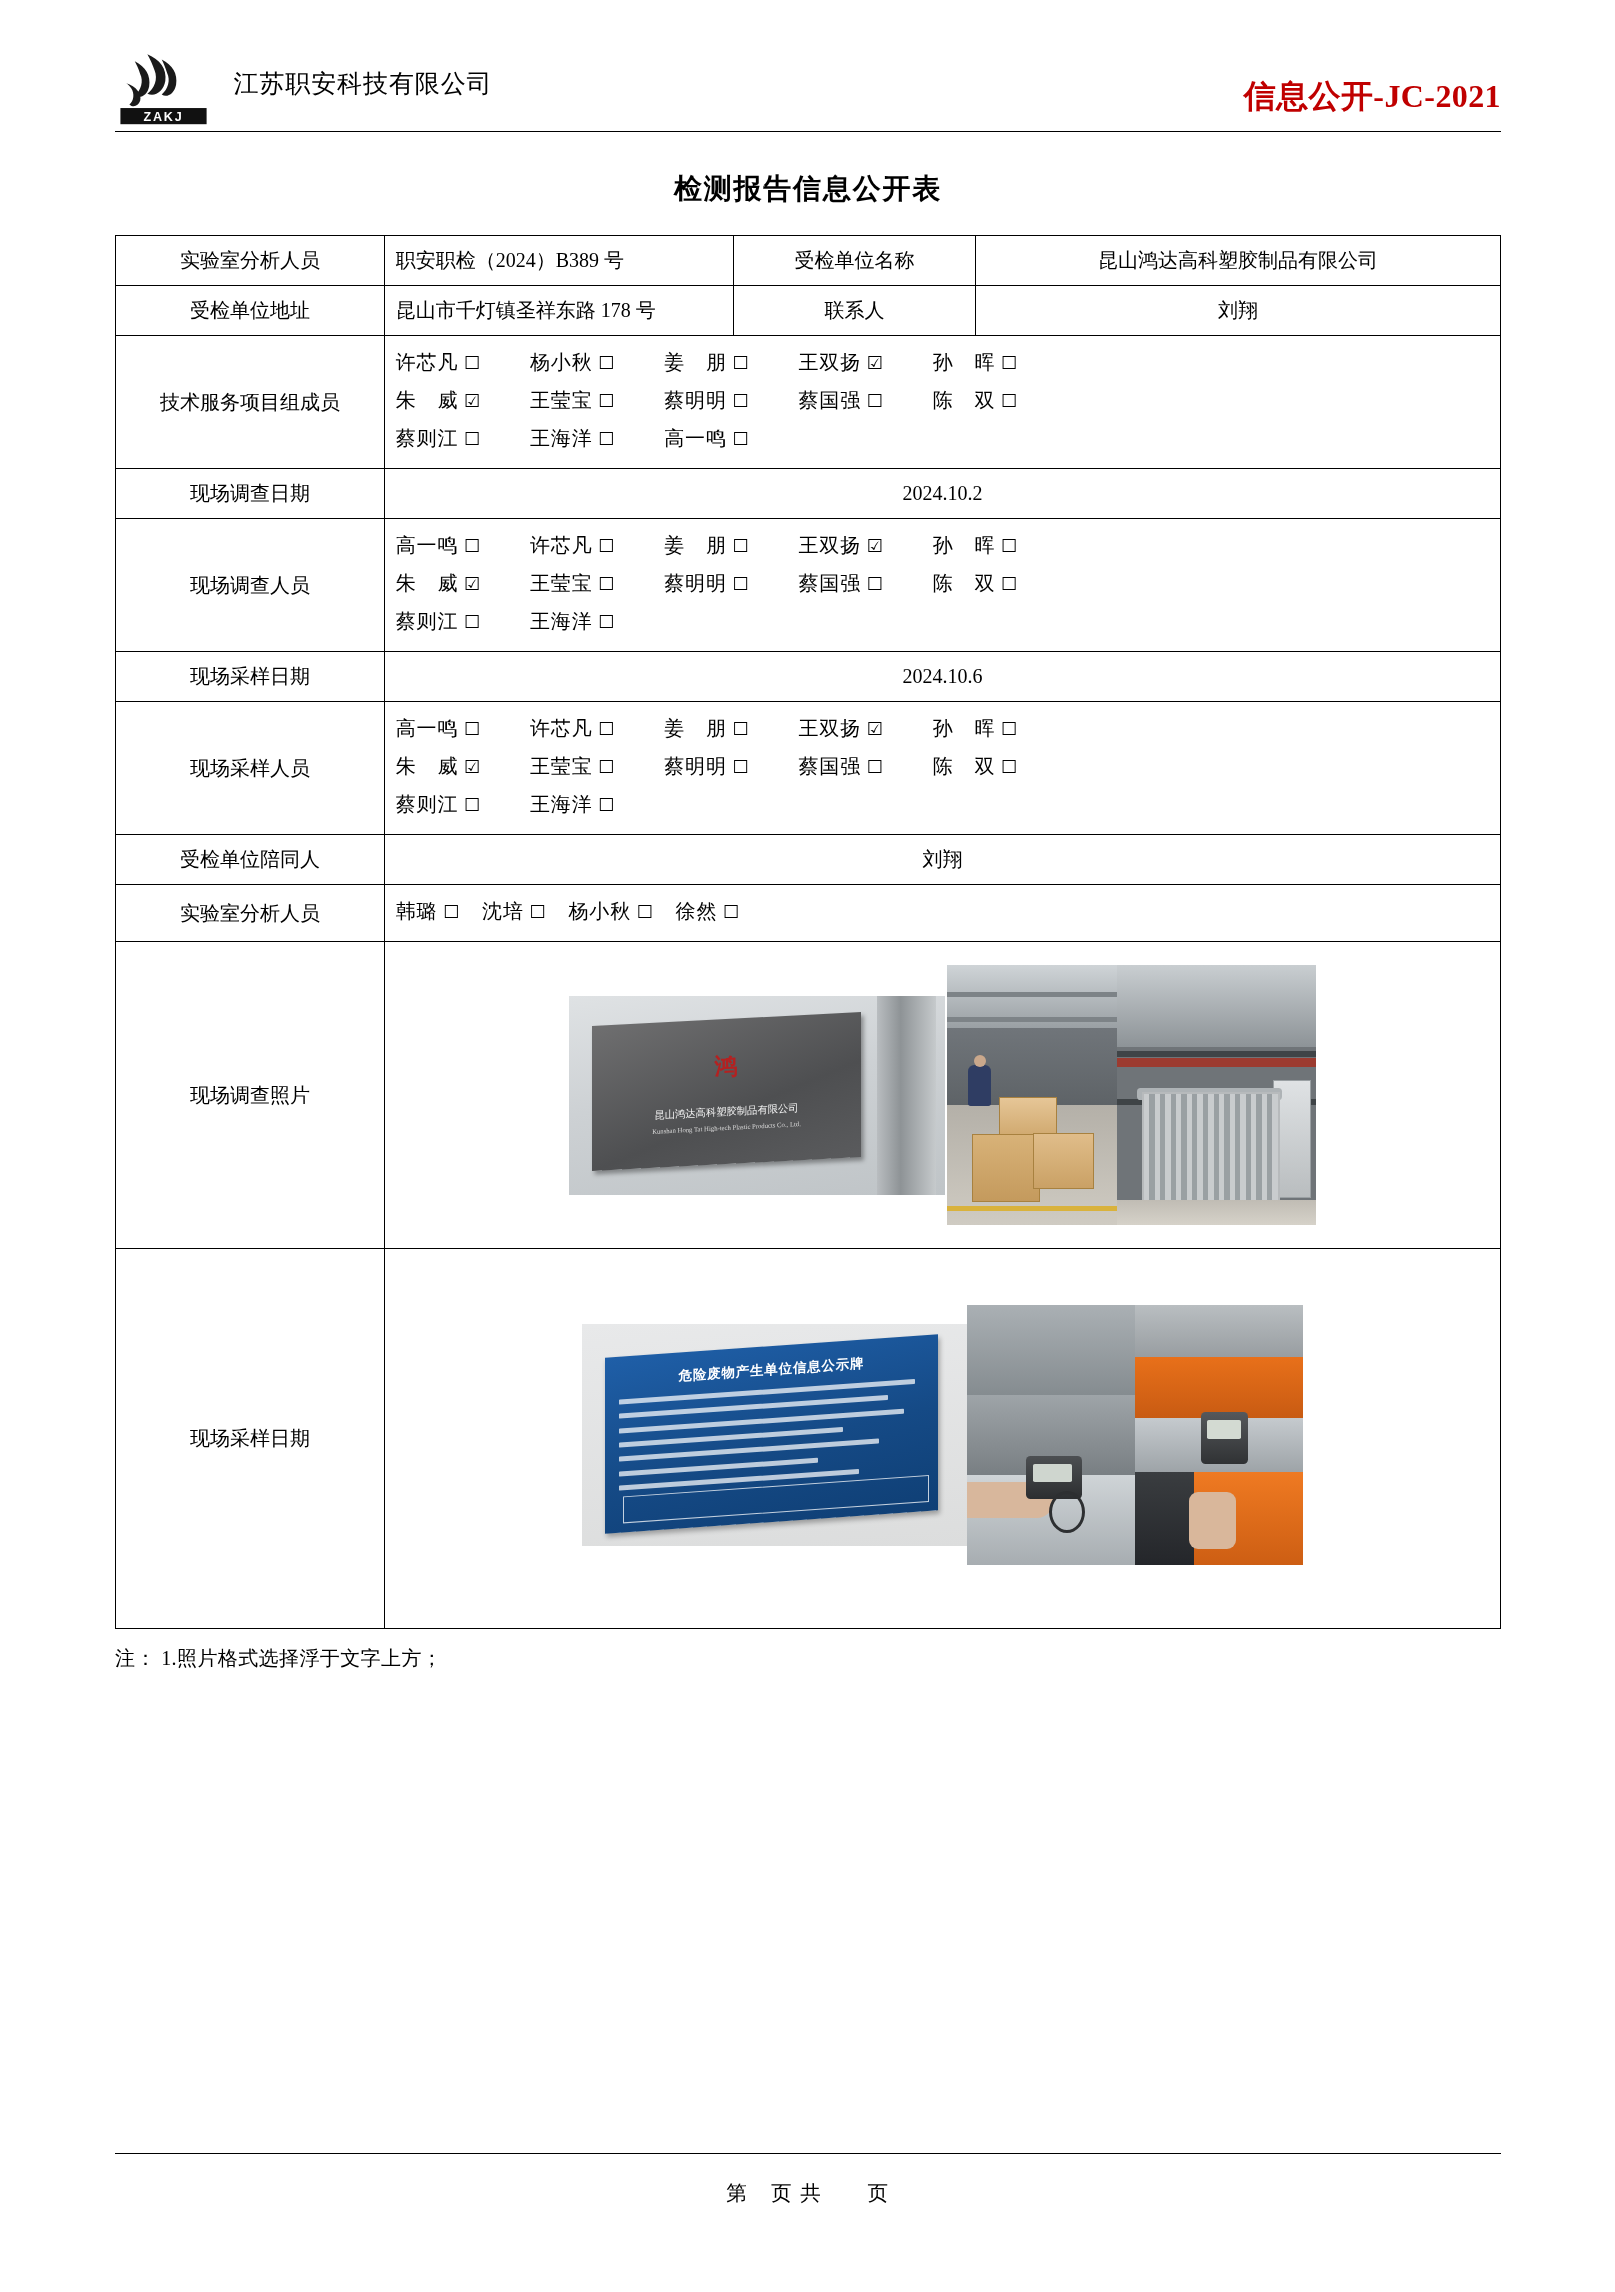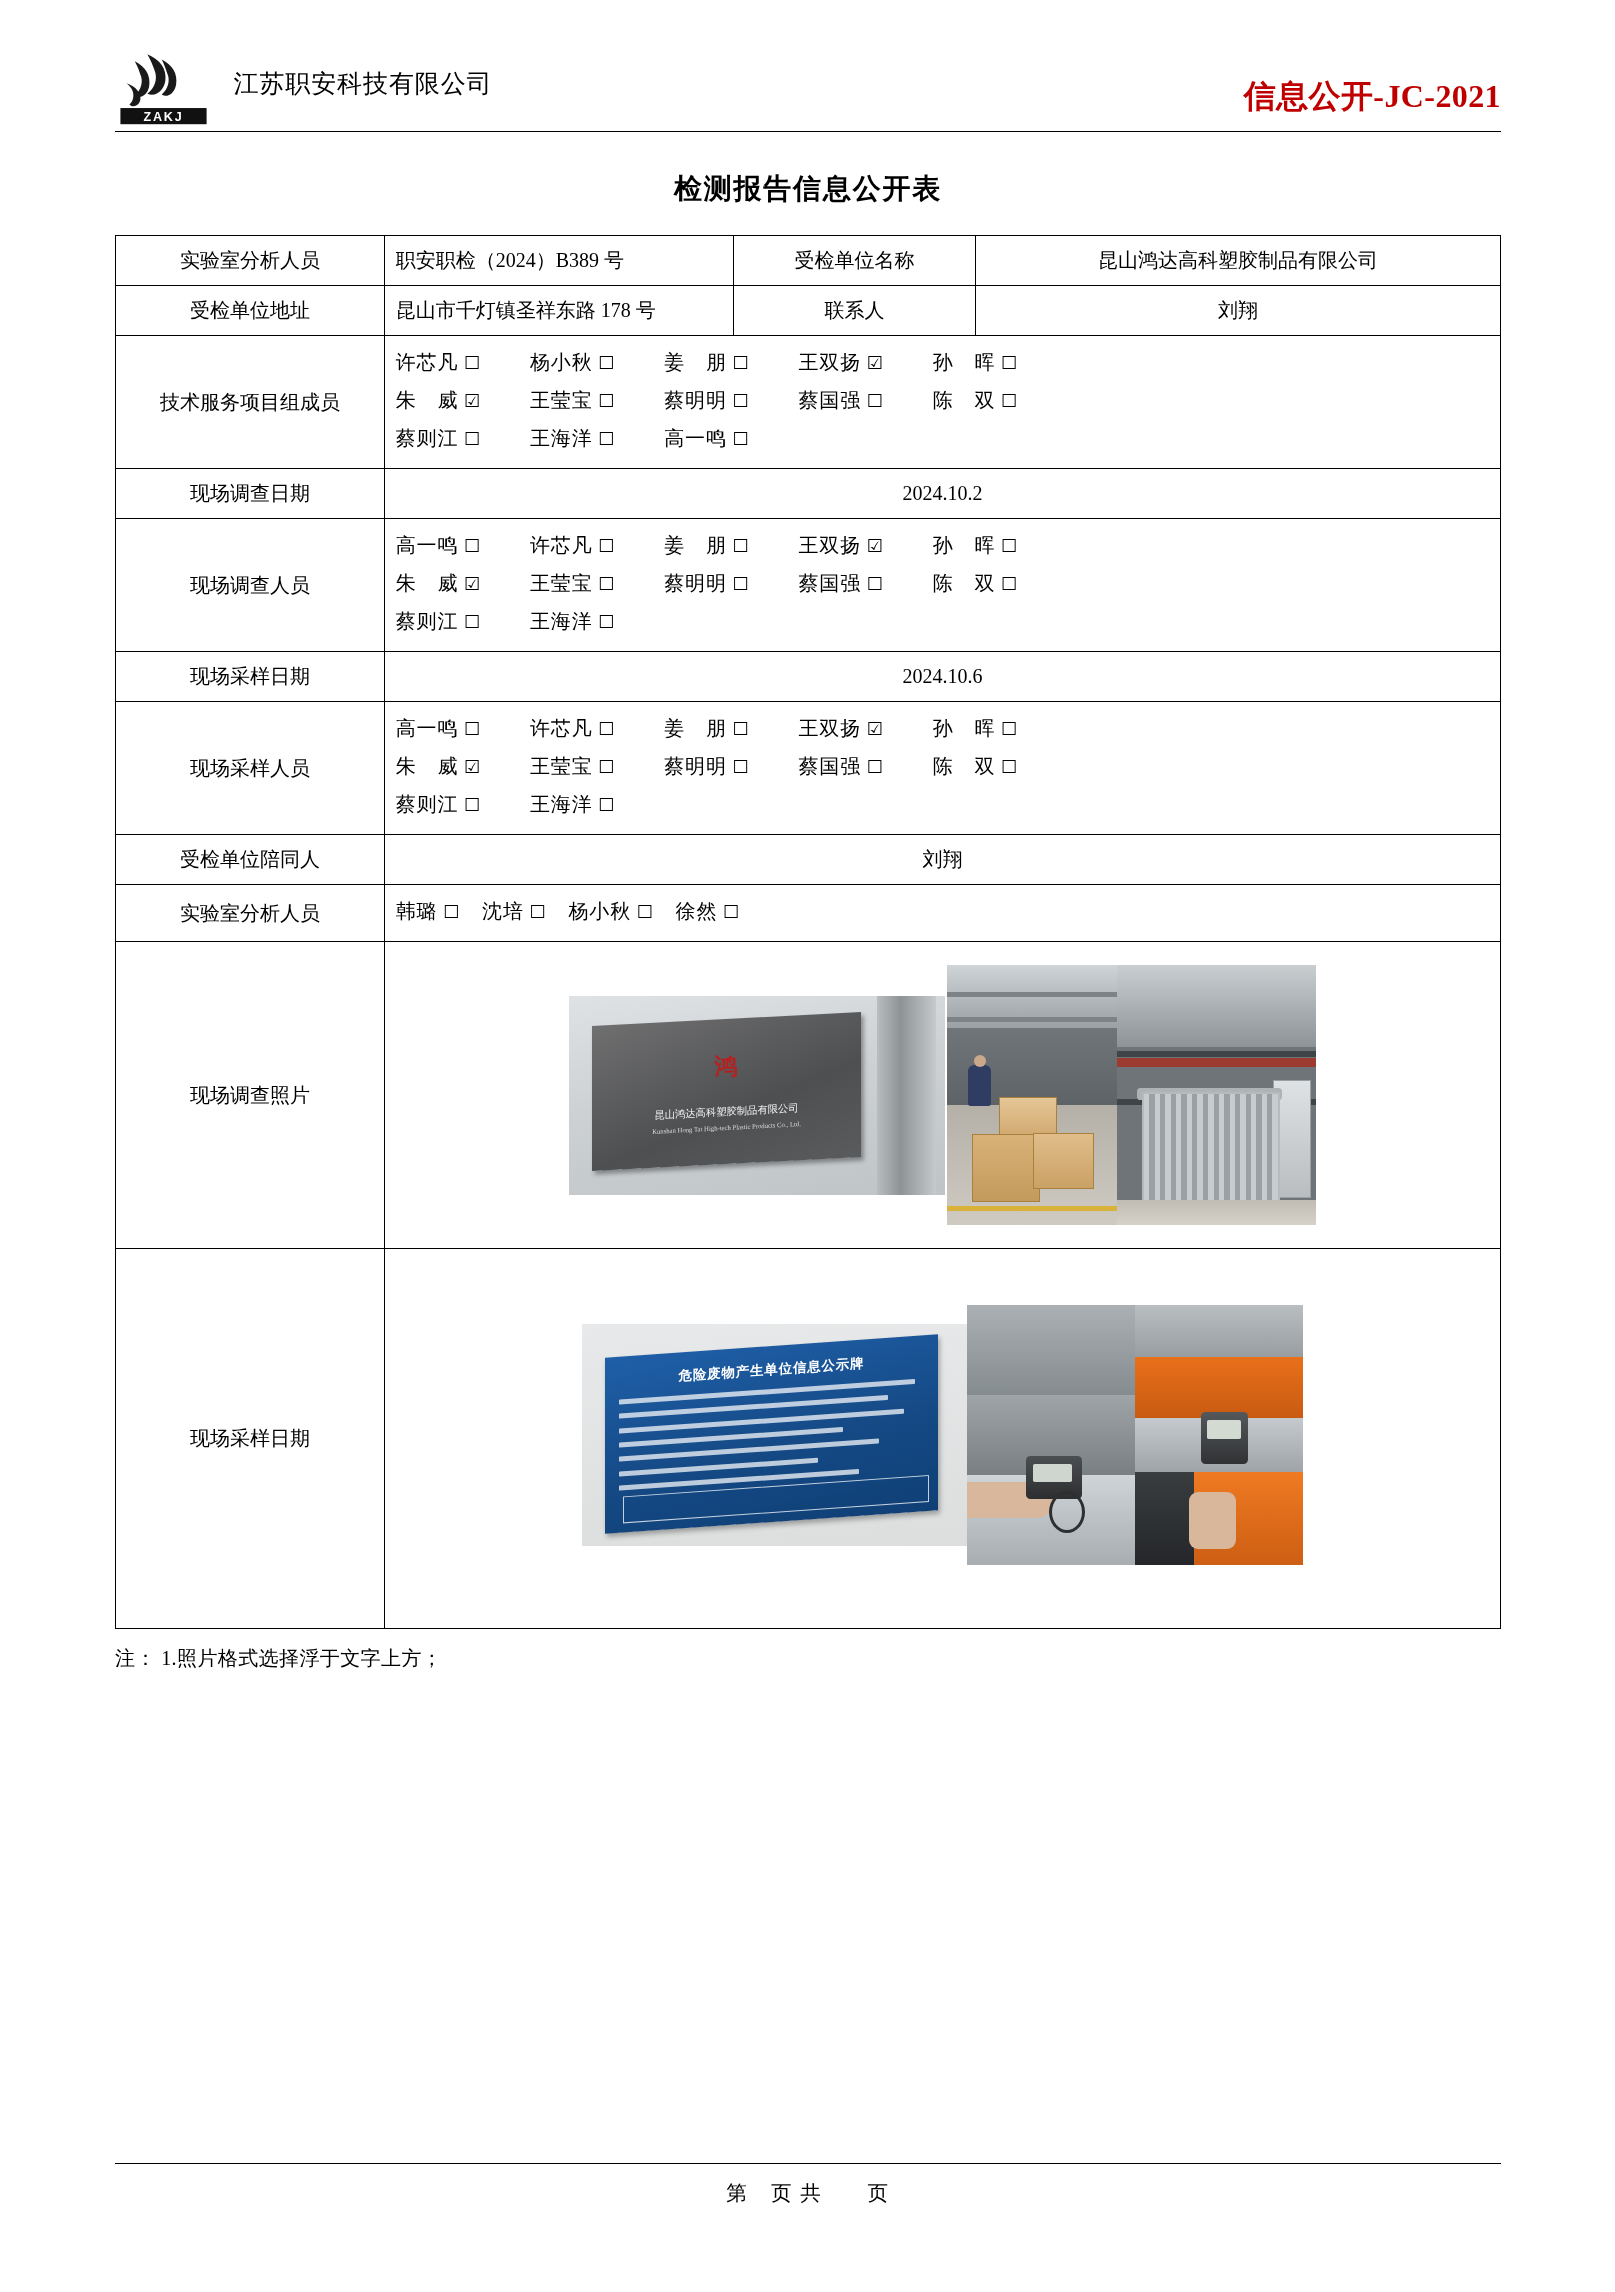--- a/index.html
+++ b/index.html
@@ -256,21 +256,21 @@
     margin-top: 16px;
     font-size: 20px;
     letter-spacing: 0.4px;
   }
   .page-footer {
     position: absolute;
     left: 115px;
     right: 115px;
     bottom: 86px;
     border-top: 1.8px solid #000;
-    padding-top: 15px;
+    padding-top: 25px;
     text-align: center;
     font-size: 20.6px;
     letter-spacing: 1.8px;
   }
 </style>
 </head>
 <body>
 
 <div class="page">
 

